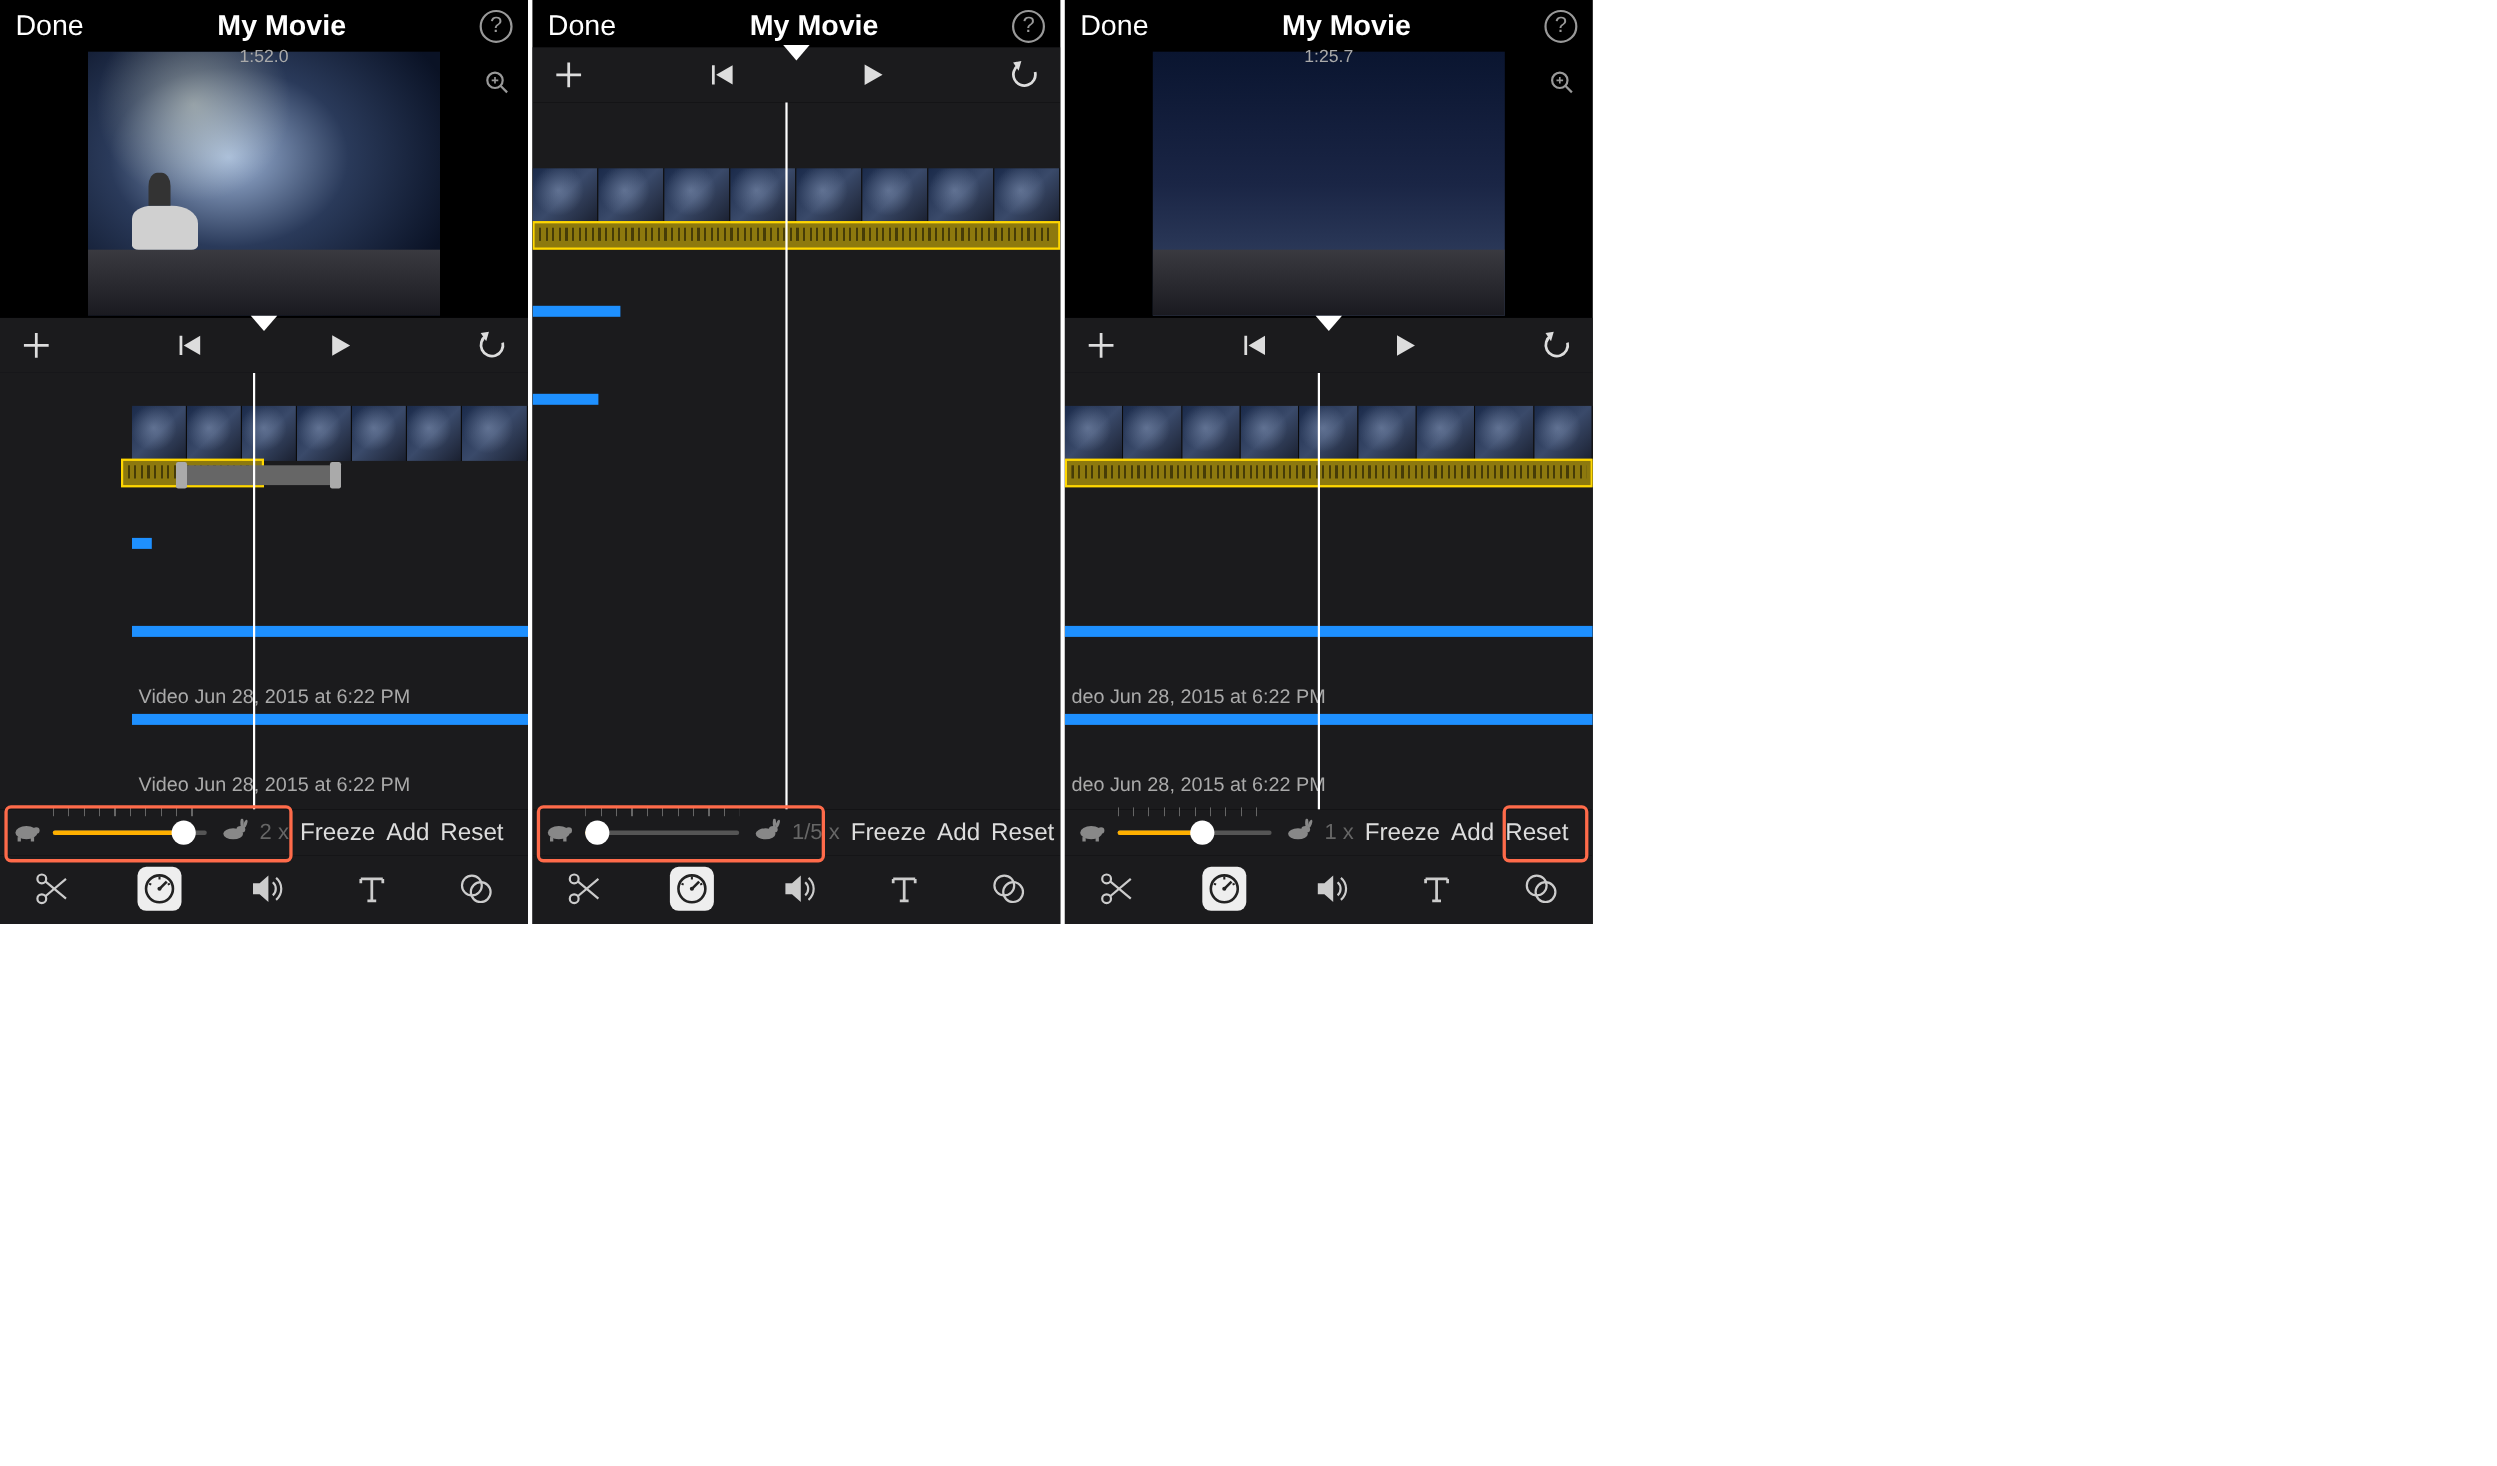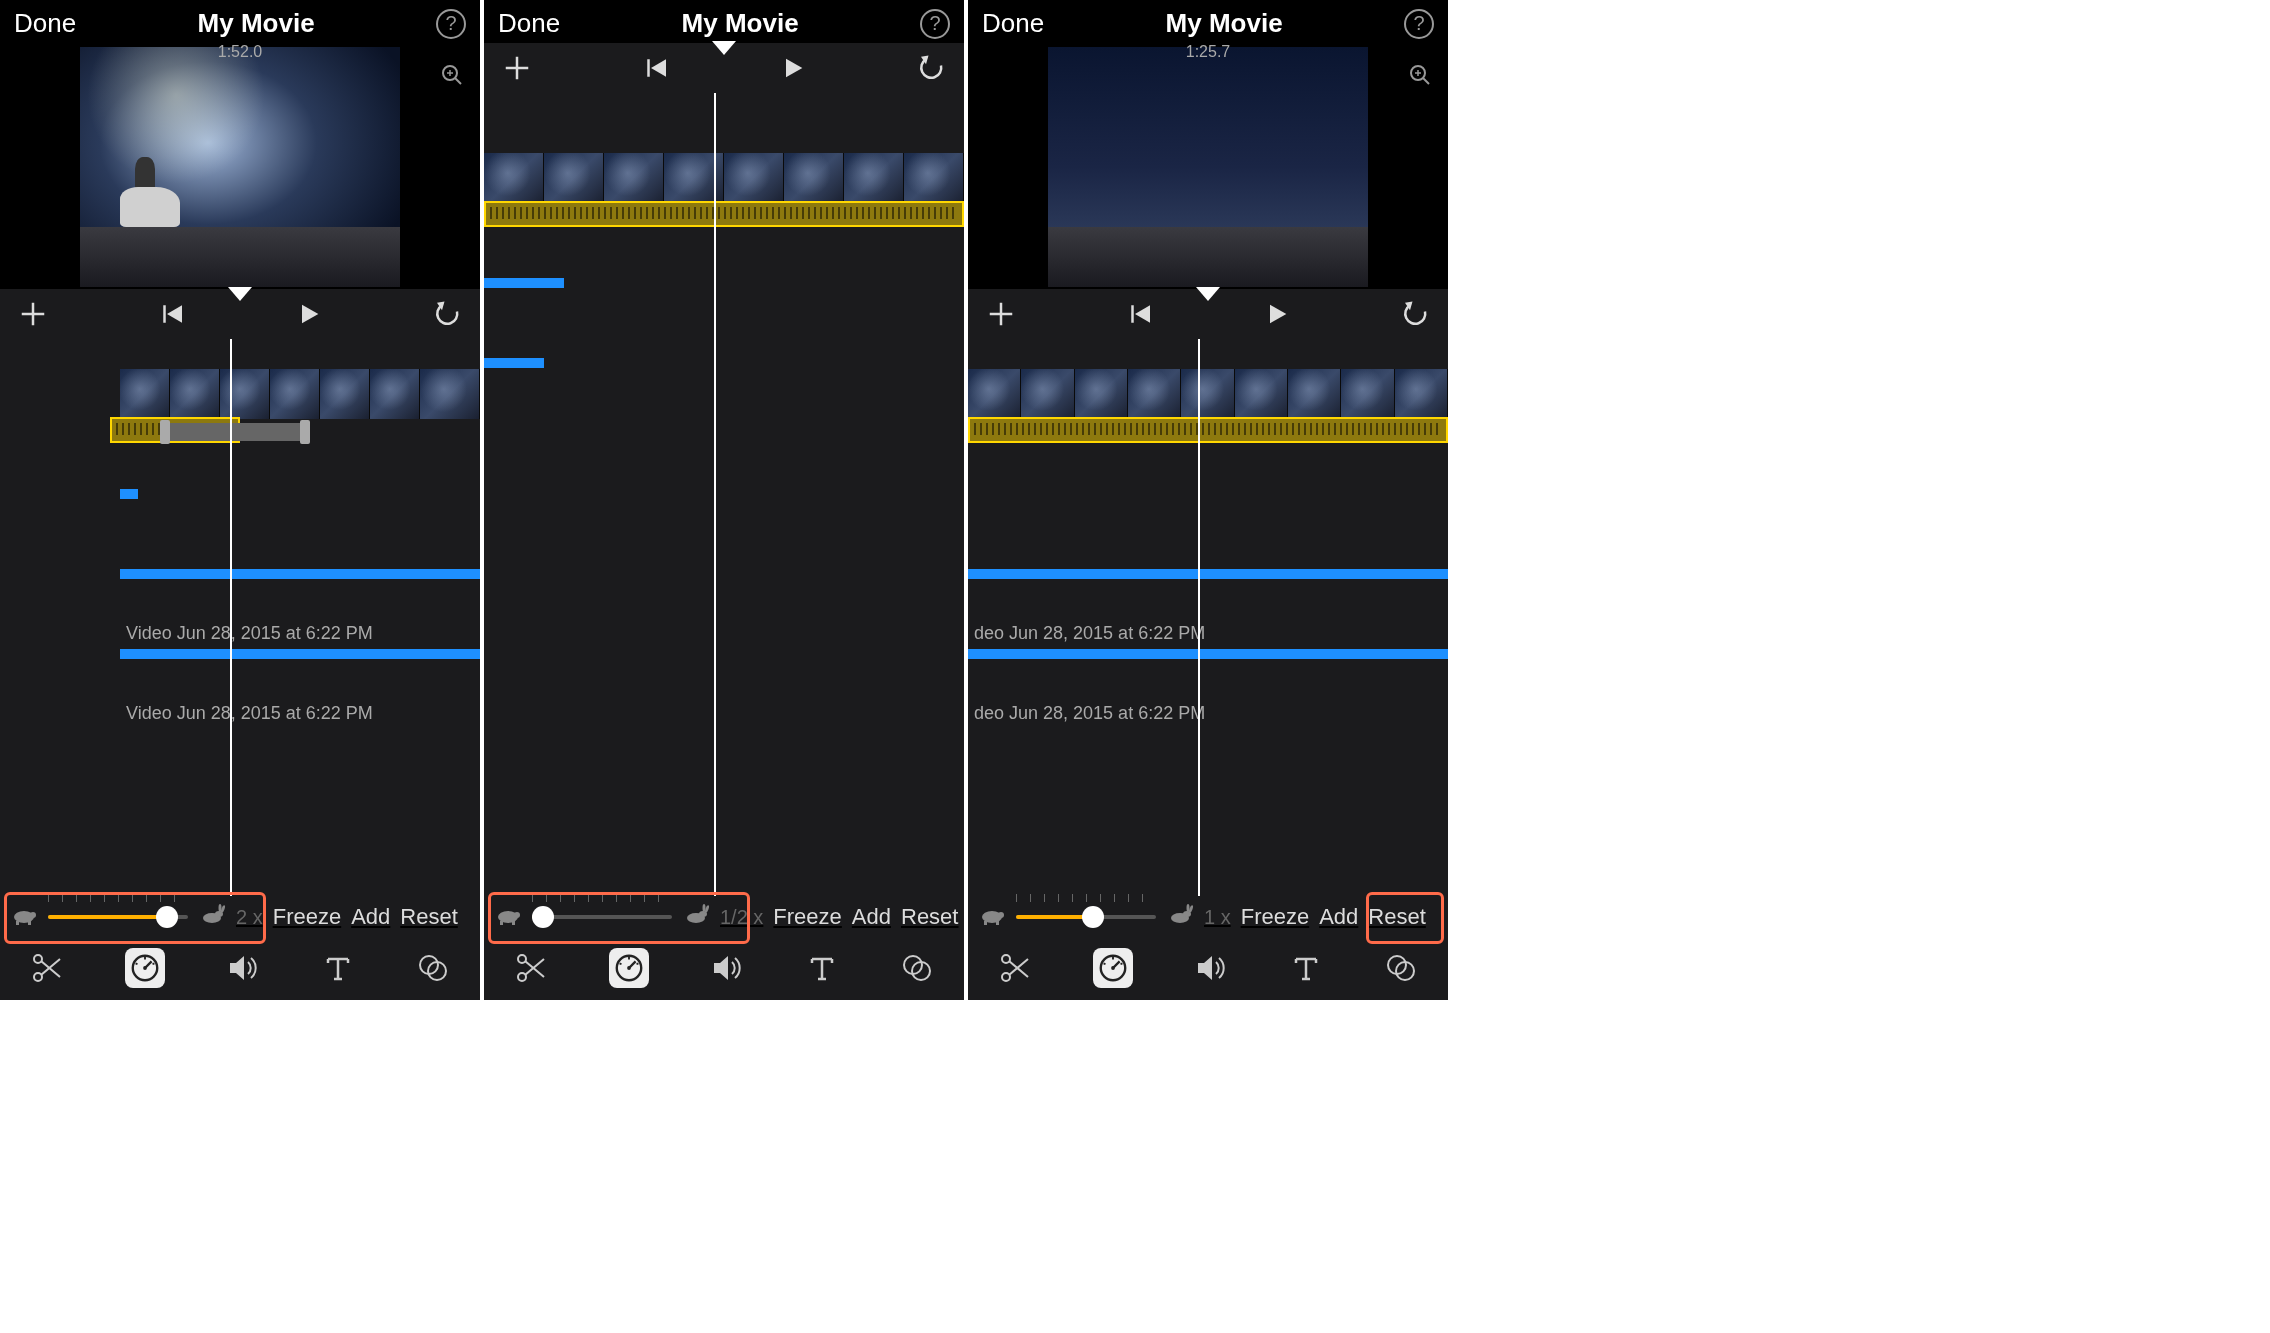--- a/index.html
+++ b/index.html
@@ -4,27 +4,26 @@
 <style>
 * { margin: 0; padding: 0; box-sizing: border-box; }
 body {
   background: #fff;
   display: flex;
   gap: 4px;
   font-family: -apple-system, "Helvetica Neue", Arial, sans-serif;
 }
 .panel {
   width: 480px;
-  height: 1000px;
+  height: 840px;
   background: #000;
   position: relative;
   display: flex;
   flex-direction: column;
   overflow: hidden;
-  text-decoration: underline;
 }
 .header {
   display: flex;
   align-items: center;
   justify-content: space-between;
   padding: 8px 14px 4px 14px;
 }
 .done { color: #fff; font-size: 26px; font-weight: 300; }
 .title { color: #fff; font-size: 26px; font-weight: 600; }
 .help {
@@ -327,21 +326,21 @@
           <div class="slider-fill" style="width:8%"></div>
           <div class="slider-thumb" style="left:8%"></div>
         </div>
     </div>
     <span class="rabbit"><svg viewBox="0 0 28 22">
           <ellipse cx="14" cy="14" rx="9" ry="5" fill="currentColor"></ellipse>
           <ellipse cx="21" cy="10" rx="4" ry="3" fill="currentColor"></ellipse>
           <ellipse cx="22" cy="4" rx="1.5" ry="4" fill="currentColor"></ellipse>
           <ellipse cx="25" cy="5" rx="1.5" ry="4" fill="currentColor" transform="rotate(20 25 5)"></ellipse>
         </svg></span>
-    <span class="speed-label">1/2 x</span>
+    <span class="speed-label">1/5 x</span>
     <span class="speed-btn">Freeze</span>
     <span class="speed-btn">Add</span>
     <span class="speed-btn">Reset</span>
   </div>
   <div class="tool-row">
     <span class="tool">
         <svg viewBox="0 0 34 34">
           <circle cx="8" cy="26" r="4" fill="none" stroke="currentColor" stroke-width="2"></circle>
           <circle cx="8" cy="8" r="4" fill="none" stroke="currentColor" stroke-width="2"></circle>
           <line x1="11" y1="10" x2="30" y2="26" stroke="currentColor" stroke-width="2"></line>

